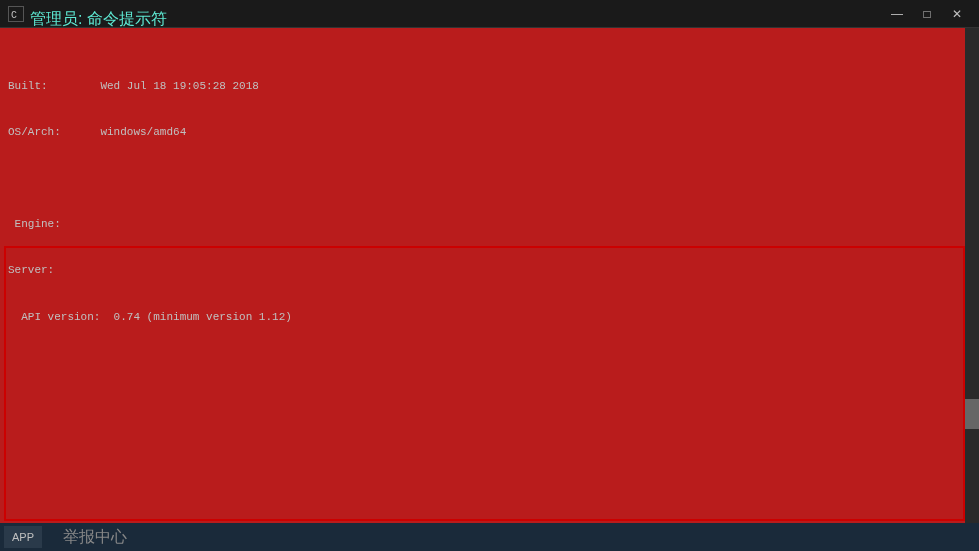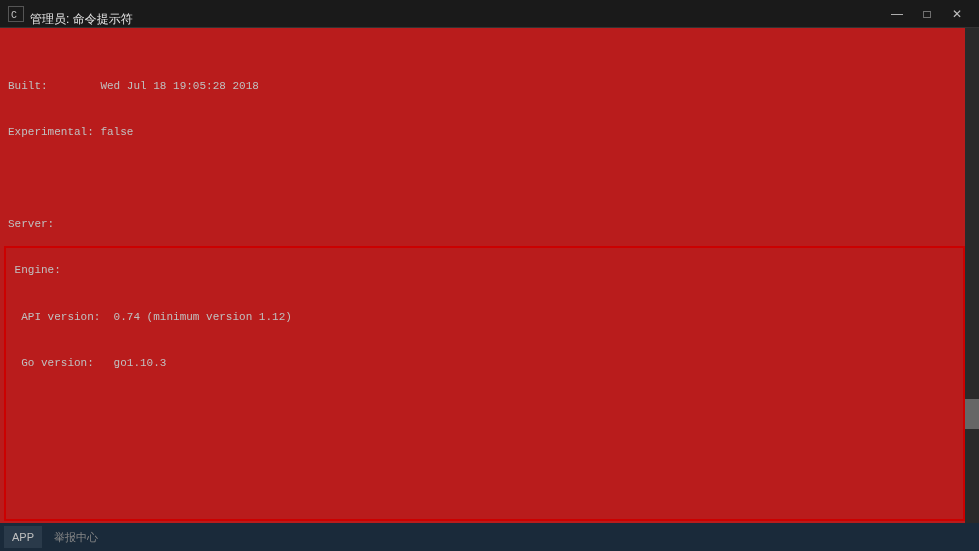--- a/index.html
+++ b/index.html
@@ -34,22 +34,22 @@
       height: 16px;
       background: #555;
       display: flex;
       align-items: center;
       justify-content: center;
       font-size: 10px;
       color: #fff;
     }
 
     .title-bar-text {
-      color: #e5e5e5;
-      font-size: 12px;
+      color: #5eead4;
+      font-size: 16px;
       font-family: 'Microsoft YaHei', sans-serif;
       margin-top: 12px;
     }
 
     .title-bar-controls {
       display: flex;
       gap: 2px;
     }
 
     .title-btn {
@@ -111,38 +111,38 @@
       background: #666;
     }
 
     
     .taskbar {
       height: 28px;
       background: #1a2a3a;
       display: flex;
       align-items: center;
       padding: 0 4px;
-      gap: 4px;
+      gap: 13px;
     }
 
     .taskbar-item {
       background: #2a3a4a;
       color: #c0c0c0;
       font-size: 11px;
       font-family: 'Microsoft YaHei', sans-serif;
       padding: 2px 8px;
       height: 22px;
       display: flex;
       align-items: center;
       cursor: pointer;
     }
 
     .taskbar-report {
       color: #888;
-      font-size: 11px;
+      font-size: 16px;
       font-family: 'Microsoft YaHei', sans-serif;
       padding: 2px 8px;
       cursor: pointer;
     }
 
     .line { display: block; }
   </style>
 </head>
 <body>
 
@@ -159,26 +159,25 @@
   <div class="title-bar-controls">
     <button class="title-btn">—</button>
     <button class="title-btn">□</button>
     <button class="title-btn close">✕</button>
   </div>
 </div>
 
 <div class="terminal">
   <div class="terminal-content">
     <span class="line">Built:        Wed Jul 18 19:05:28 2018</span>
-    <span class="line">Experimental: false</span>
+    <span class="line">OS/Arch:      windows/amd64</span>
     <span class="line"> </span>
+    <span class="line"> Engine:</span>
     <span class="line">Server:</span>
-    <span class="line"> Engine:</span>
     <span class="line">  API version:  0.74 (minimum version 1.12)</span>
-    <span class="line">  Go version:   go1.10.3</span>
     
     
     
     
     
     
     
     
     
     

